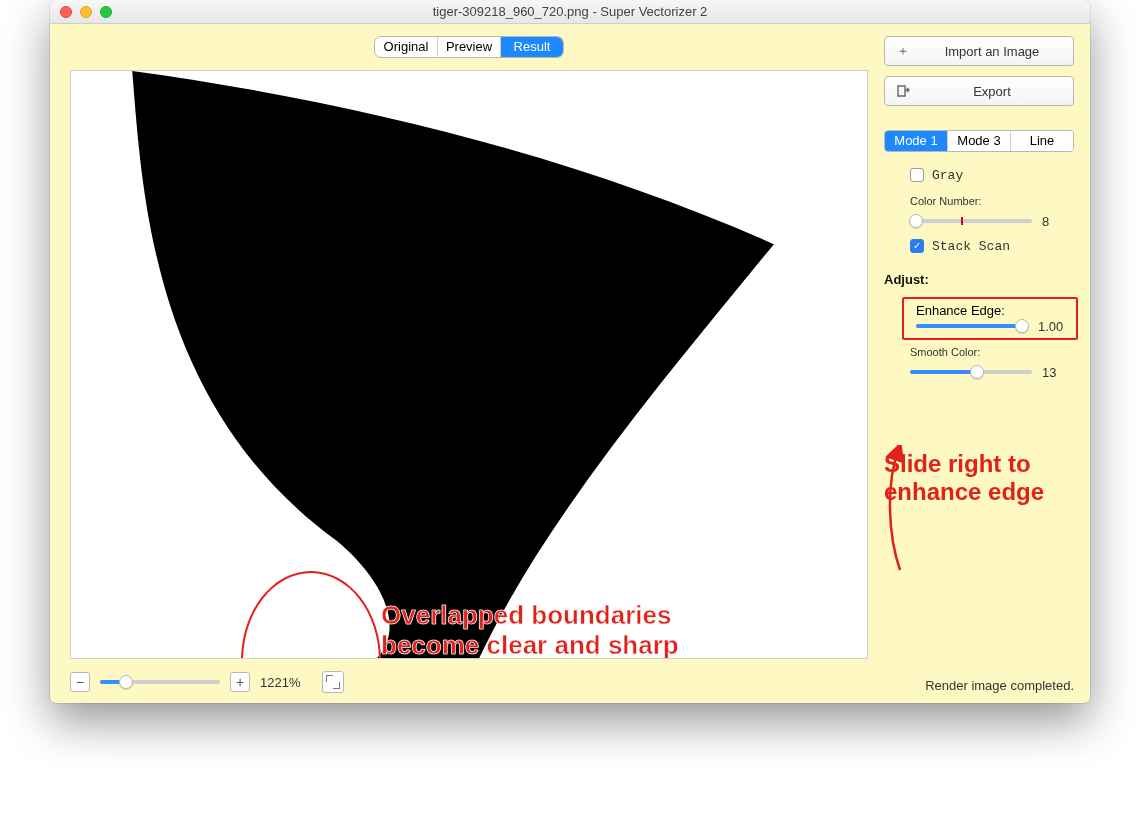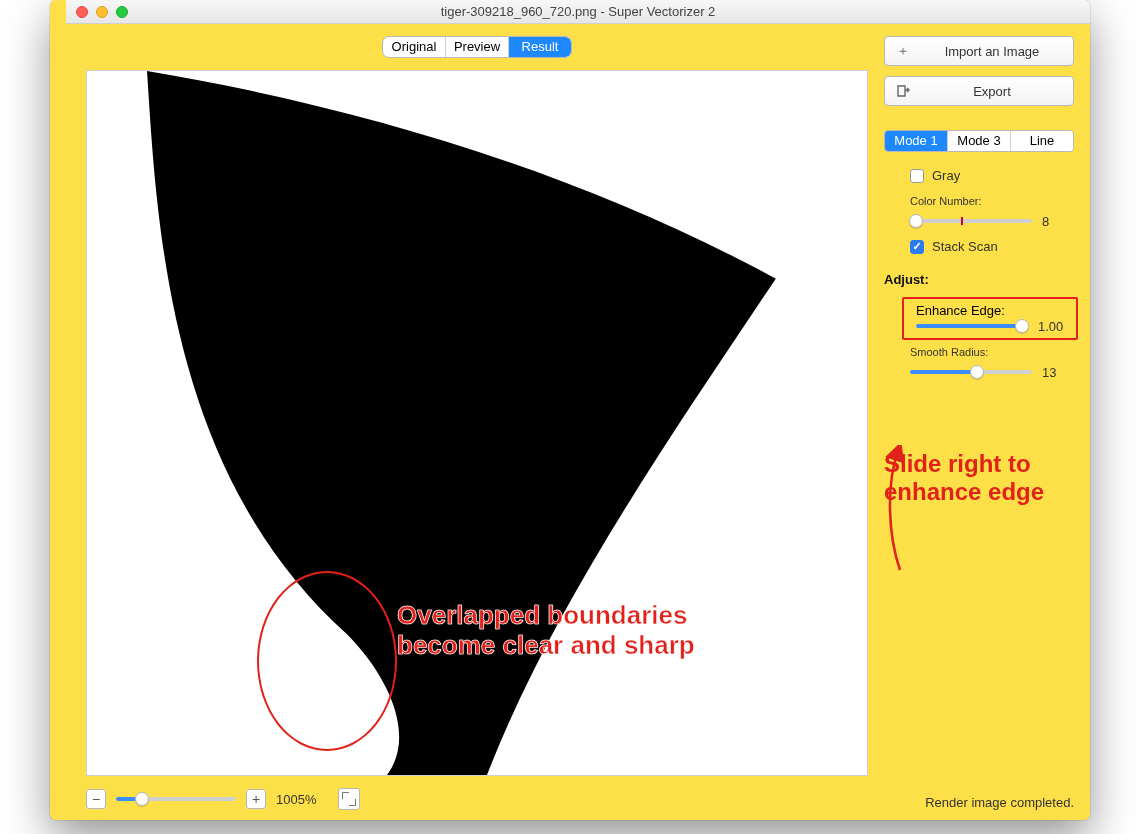--- a/index.html
+++ b/index.html
@@ -8,26 +8,25 @@
     font-size: 13px;
     background: #fff;
     width: 1136px;
     height: 834px;
     position: relative;
   }
   .window {
     position: absolute;
     left: 50px; top: 0;
     width: 1040px;
-    height: 820px;
-    background: #fde047;
+    height: 703px;
+    background: #fef9c3;
     border-radius: 6px;
     box-shadow: 0 18px 46px rgba(0,0,0,0.42), 0 0 0 1px rgba(0,0,0,0.08);
     overflow: hidden;
-    padding-left: 16px;
   }
   .titlebar {
     height: 24px;
     background: linear-gradient(#f7f7f7,#e6e6e6);
     border-bottom: 1px solid #cfcfcf;
     display: flex;
     align-items: center;
     position: relative;
   }
   .traffic {
@@ -143,21 +142,21 @@
 
   .modeseg {
     display:flex; border:1px solid #b7b7b7; border-radius:4px; overflow:hidden;
     height:22px; margin:14px 0 16px 0;
   }
   .modeseg .m { flex:1; text-align:center; font-size:13px; line-height:20px;
     border-right:1px solid #cfcfcf; background:#fff; cursor:pointer;}
   .modeseg .m:last-child { border-right:none; }
   .modeseg .m.active { background:#1e88ff; color:#fff; }
 
-  .row { display:flex; align-items:center; gap:8px; margin-bottom:12px; padding-left:26px;}
+  .row { display:flex; gap:8px; margin-bottom:12px; padding-left:26px;font-family:Liberation Mono, monospace;}
   .chk {
     width:14px; height:14px; border:1px solid #9a9a9a; border-radius:3px;
     background:#fff; display:inline-flex; align-items:center; justify-content:center;
     font-size:11px; color:#fff;
   }
   .chk.on { background:#2d7bf2; border-color:#2d7bf2; }
   .chk.on::after { content:"✓"; font-weight:700; line-height:1; }
 
   .lab { font-size:13px; color:#333; }
   .section-title { font-weight:700; color:#111; margin:6px 0 10px 0; }
@@ -244,21 +243,21 @@
       </div>
 
       <div class="zoombar">
         <div class="sq-btn">−</div>
         <div class="hslider" style="width:120px;">
           <div class="track"></div>
           <div class="fill" style="width:22%;"></div>
           <div class="knob" style="left:22%;"></div>
         </div>
         <div class="sq-btn">+</div>
-        <div class="zoomval">1005%</div>
+        <div class="zoomval">1221%</div>
         <div class="full-btn"></div>
       </div>
     </div>
 
     <div class="right">
 
       <div class="btn">
         <span class="ic">＋</span>
         <span class="lbl">Import an Image</span>
       </div>
@@ -308,21 +307,21 @@
           <div class="hslider">
             <div class="track"></div>
             <div class="fill" style="width:95%;"></div>
             <div class="knob" style="left:95%;"></div>
           </div>
           <div class="valtxt">1.00</div>
         </div>
       </div>
 
       <div class="sliderblock" style="position:relative;">
-        <div class="slabel">Smooth Radius:</div>
+        <div class="slabel">Smooth Color:</div>
         <div class="sliderrow">
           <div class="hslider">
             <div class="track"></div>
             <div class="fill" style="width:55%;"></div>
             <div class="knob" style="left:55%;"></div>
           </div>
           <div class="valtxt">13</div>
         </div>
       </div>
 

